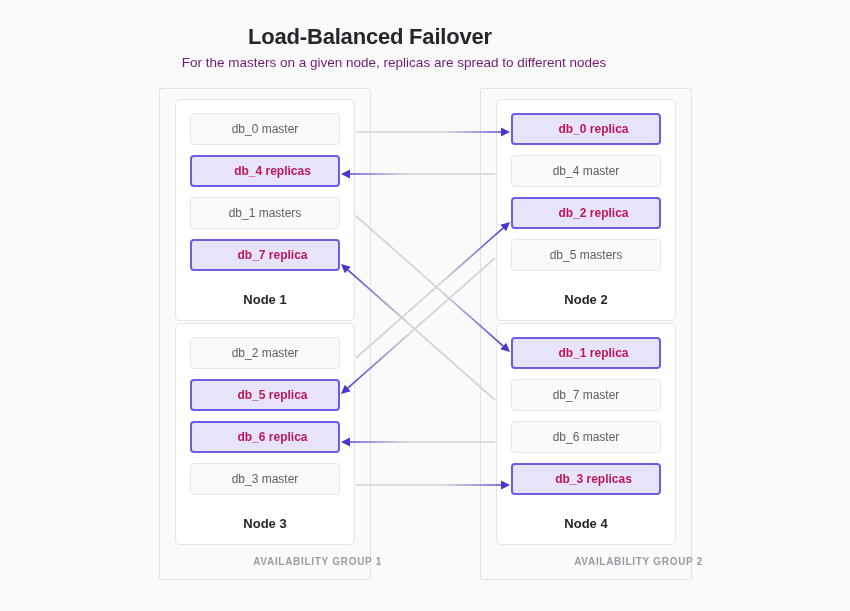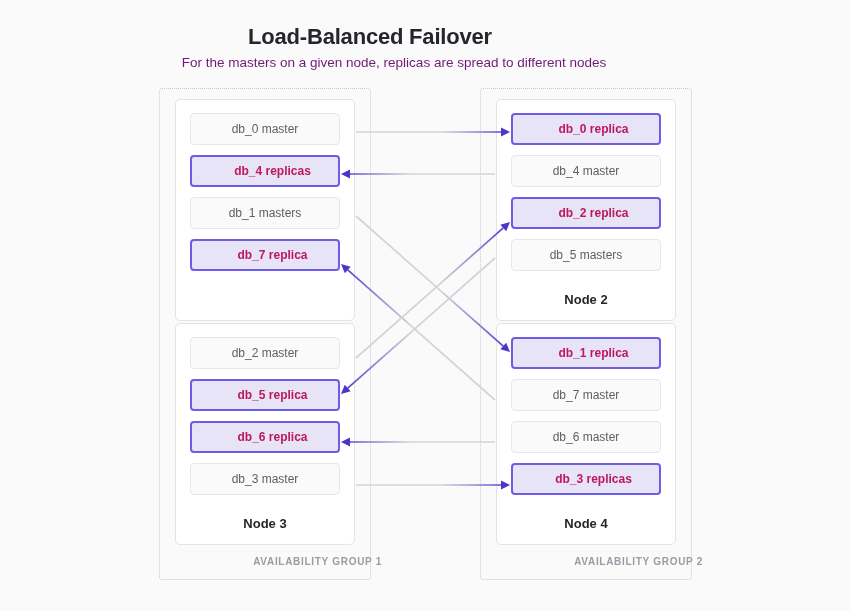--- a/index.html
+++ b/index.html
@@ -137,20 +137,21 @@
   </div>
   <div class="av-group" id="av-group-2">
     <div class="av-group-label">AVAILABILITY GROUP 2</div>
   </div>
 
   <div class="node-card" id="node-1">
     <div class="db-row master">db_0 master</div>
     <div class="db-row replica">db_4 replicas</div>
     <div class="db-row master">db_1 masters</div>
     <div class="db-row replica">db_7 replica</div>
+    <div class="node-label">Node 1</div>
   </div>
 
   <div class="node-card" id="node-2">
     <div class="db-row replica">db_0 replica</div>
     <div class="db-row master">db_4 master</div>
     <div class="db-row replica">db_2 replica</div>
     <div class="db-row master">db_5 masters</div>
     <div class="node-label">Node 2</div>
   </div>
 

